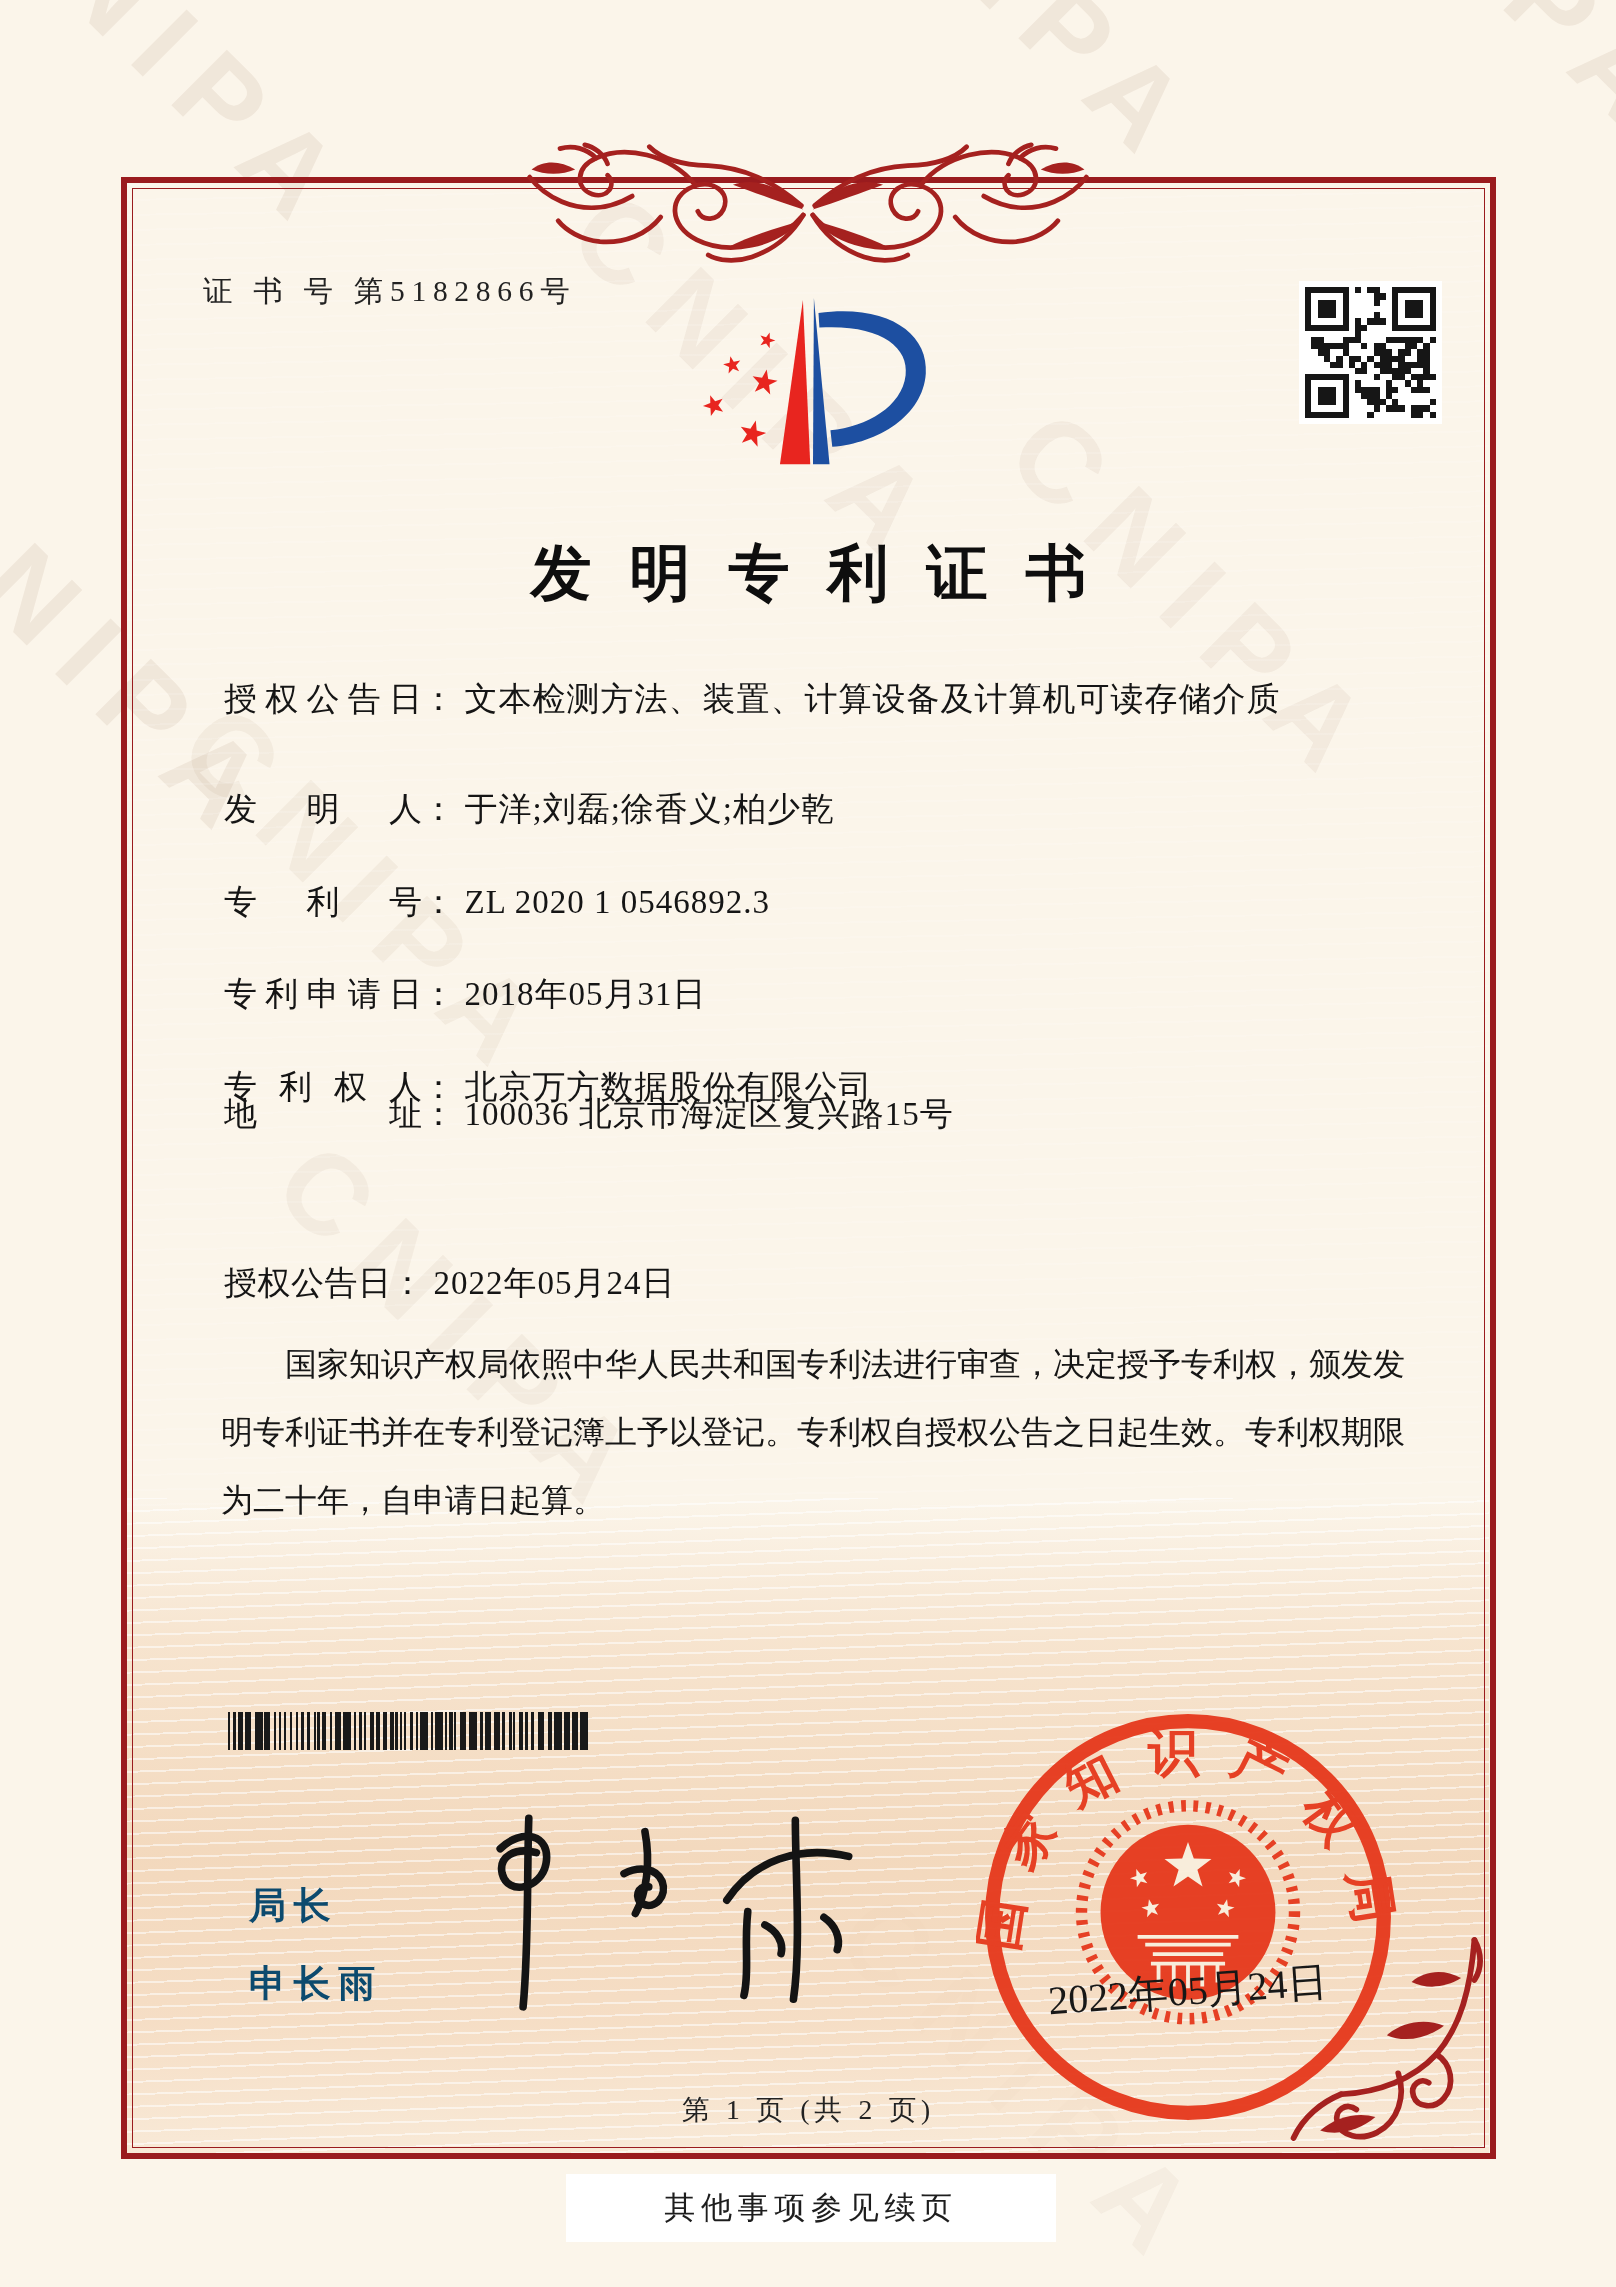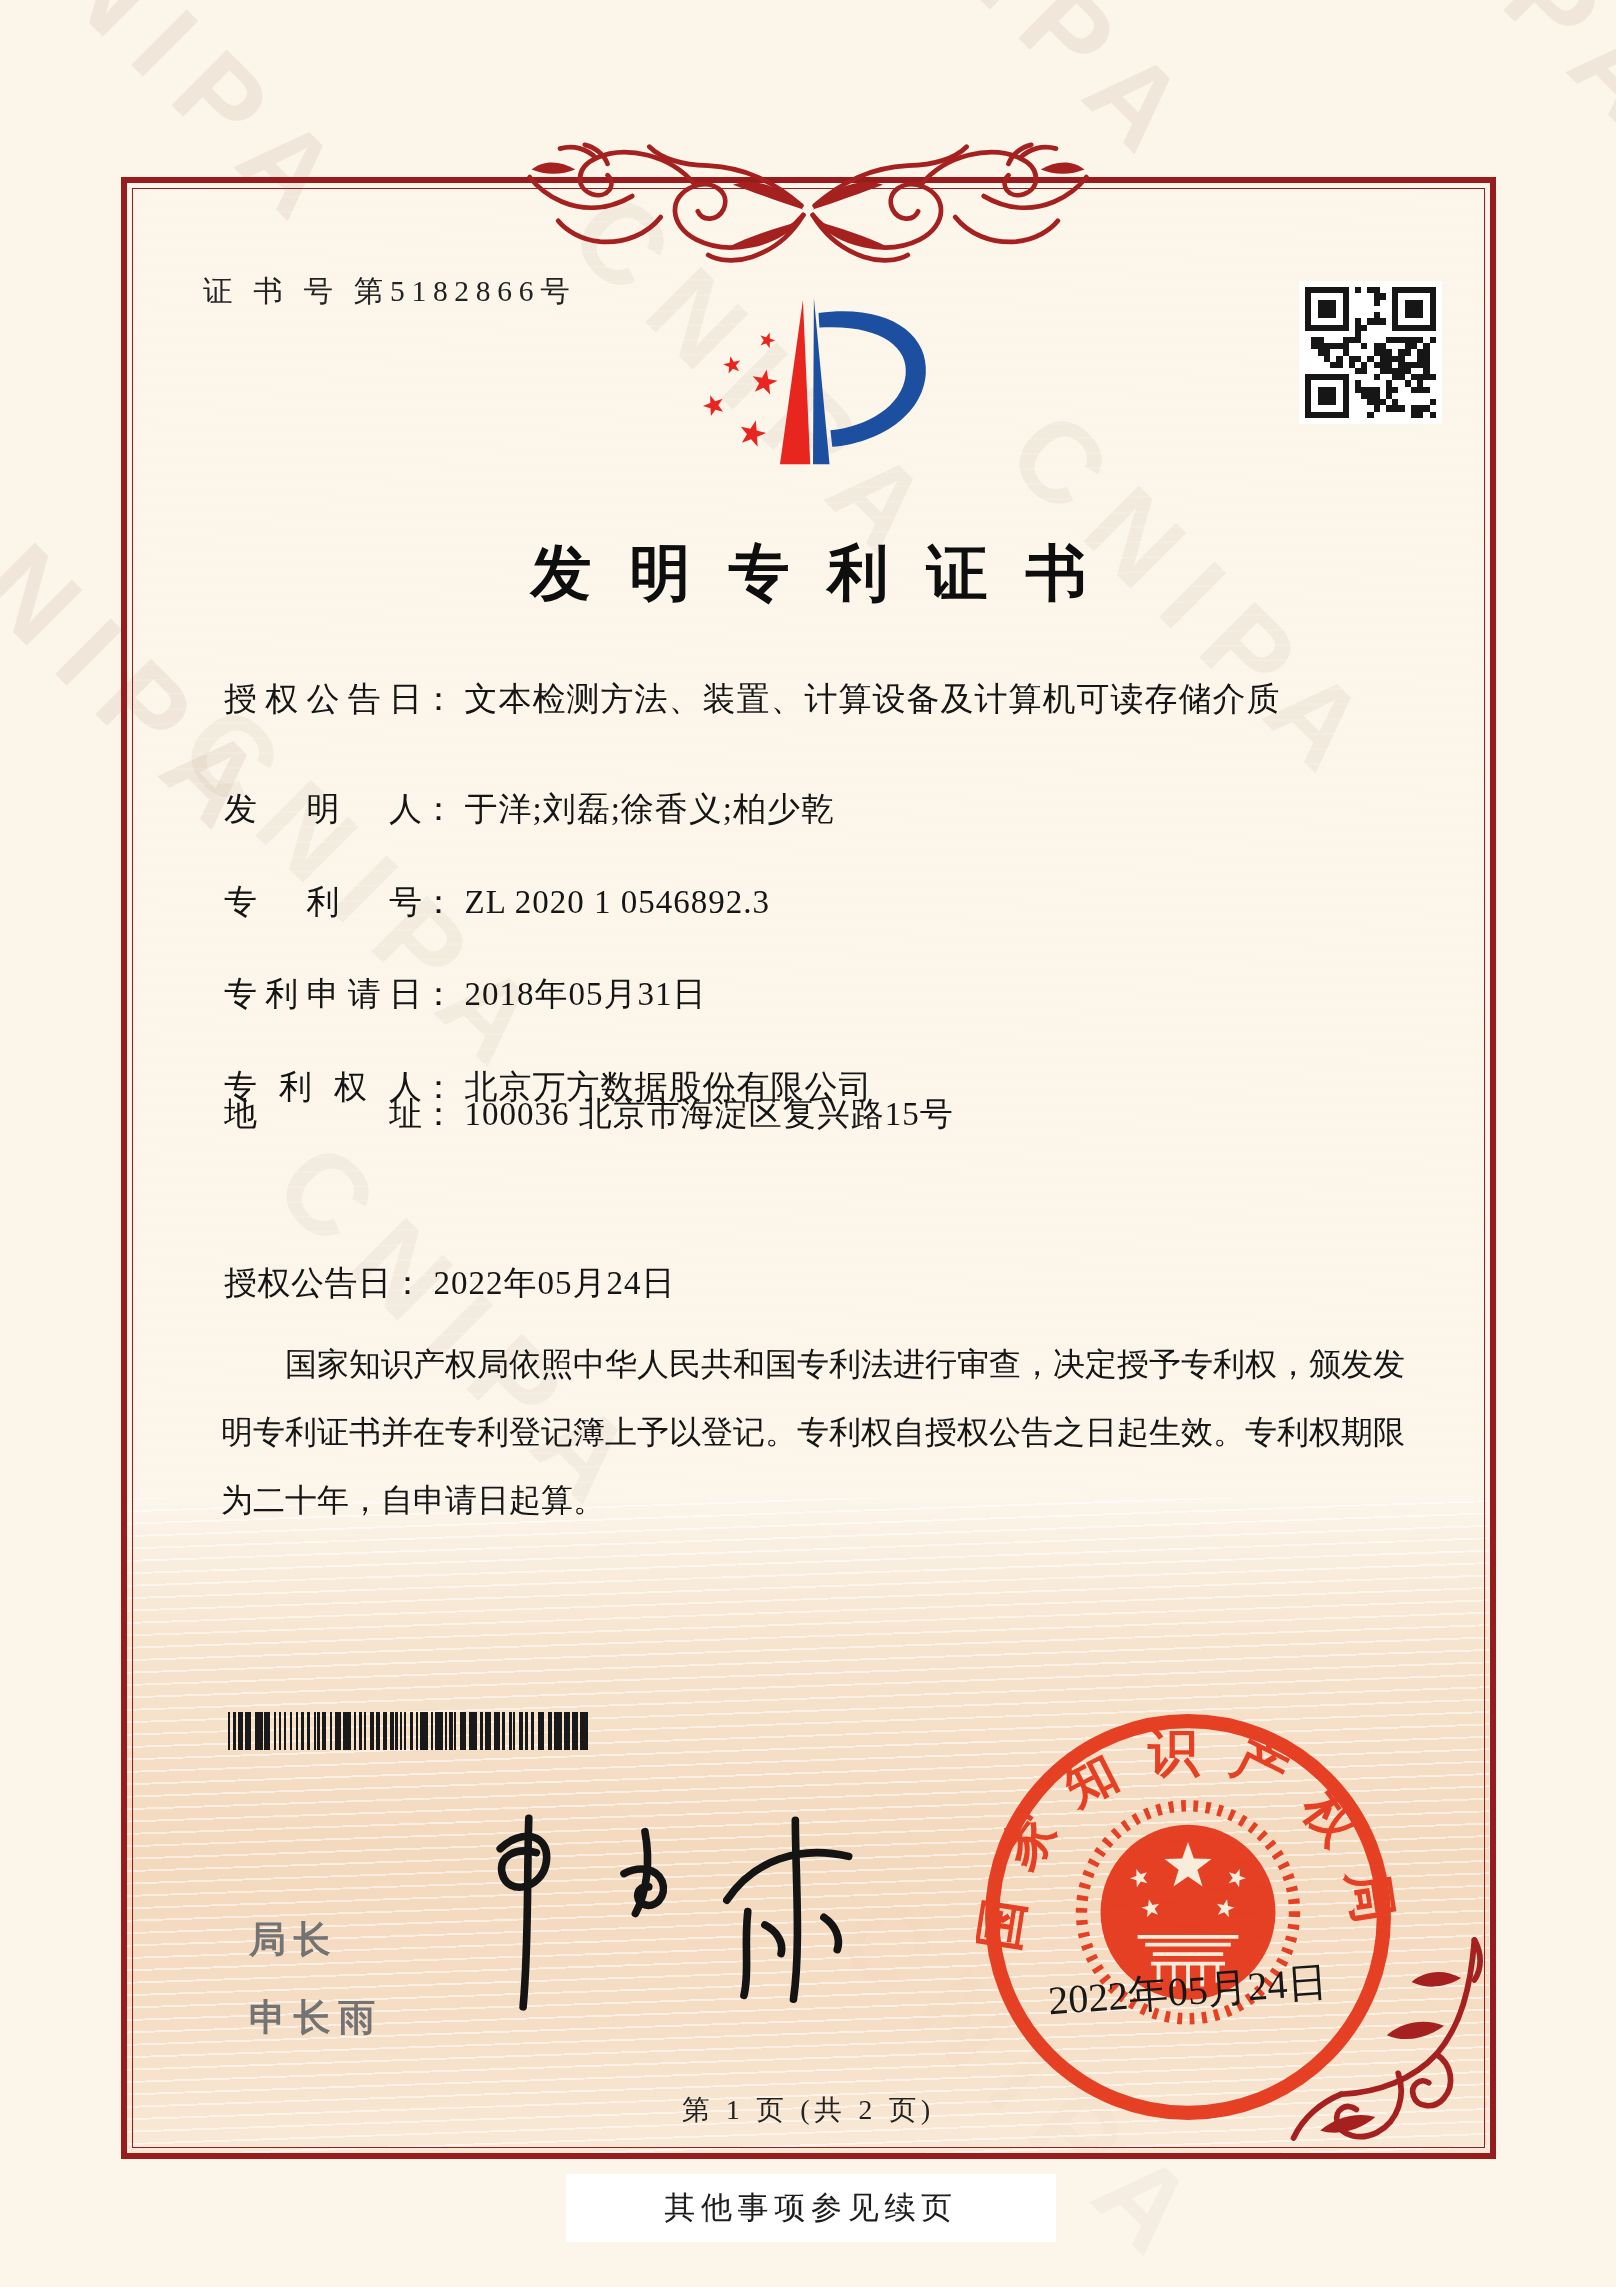--- a/index.html
+++ b/index.html
@@ -64,21 +64,21 @@
     font-size:32px;line-height:68px;color:#161616;text-align:justify;
   }
   .body-text p{margin:0;text-indent:2em;}
   
   .barcode{position:absolute;left:228px;top:1712px;width:360px;height:38px;z-index:2;overflow:hidden;}
   .barcode .bar{position:absolute;top:0;height:100%;background:#191919;}
   
   .sig-label{
     position:absolute;left:249px;z-index:2;
     font-family:"Liberation Sans","DejaVu Sans",sans-serif;
-    font-size:37px;font-weight:700;letter-spacing:7.6px;color:#737373;margin-top:34px;
+    font-size:37px;font-weight:700;letter-spacing:7.6px;color:#0c4a6e;
   }
   .sig-svg{position:absolute;left:445px;top:1805px;z-index:4;}
   
   .seal{position:absolute;left:976px;top:1705px;width:424px;height:424px;z-index:5;opacity:.96;}
   
   .page-info{
     position:absolute;left:0;width:1617px;top:2091px;z-index:2;
     text-align:center;font-size:27.6px;letter-spacing:4.8px;color:#222;
   }
   .note-box{

